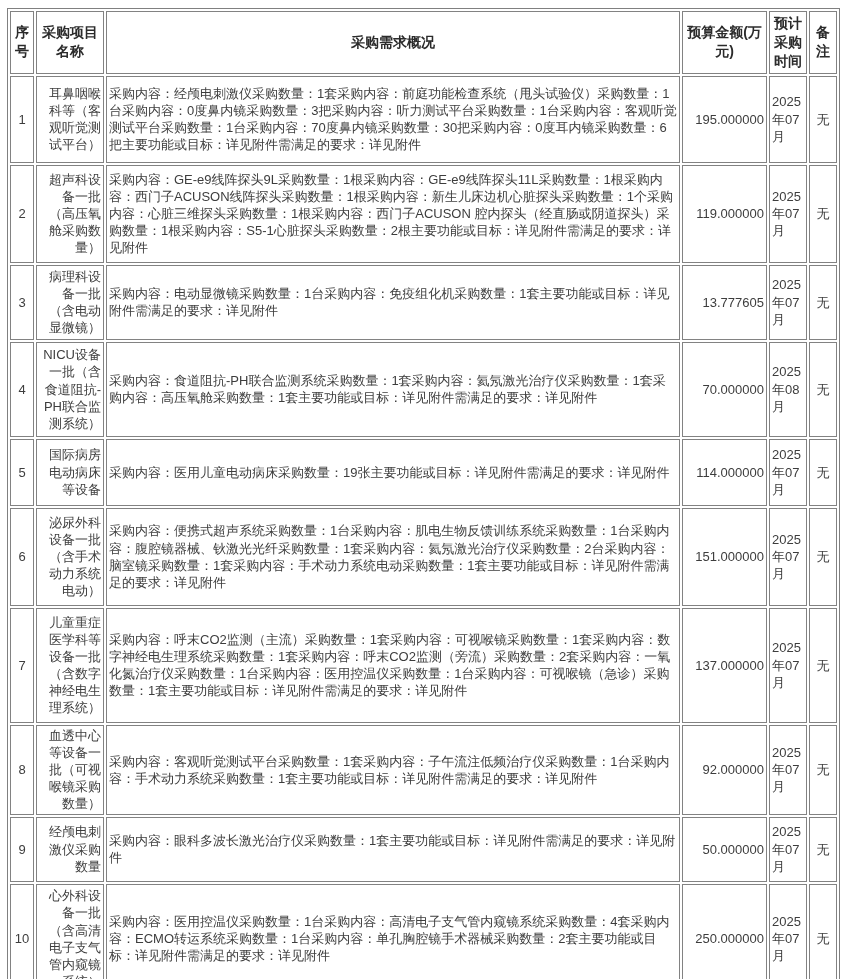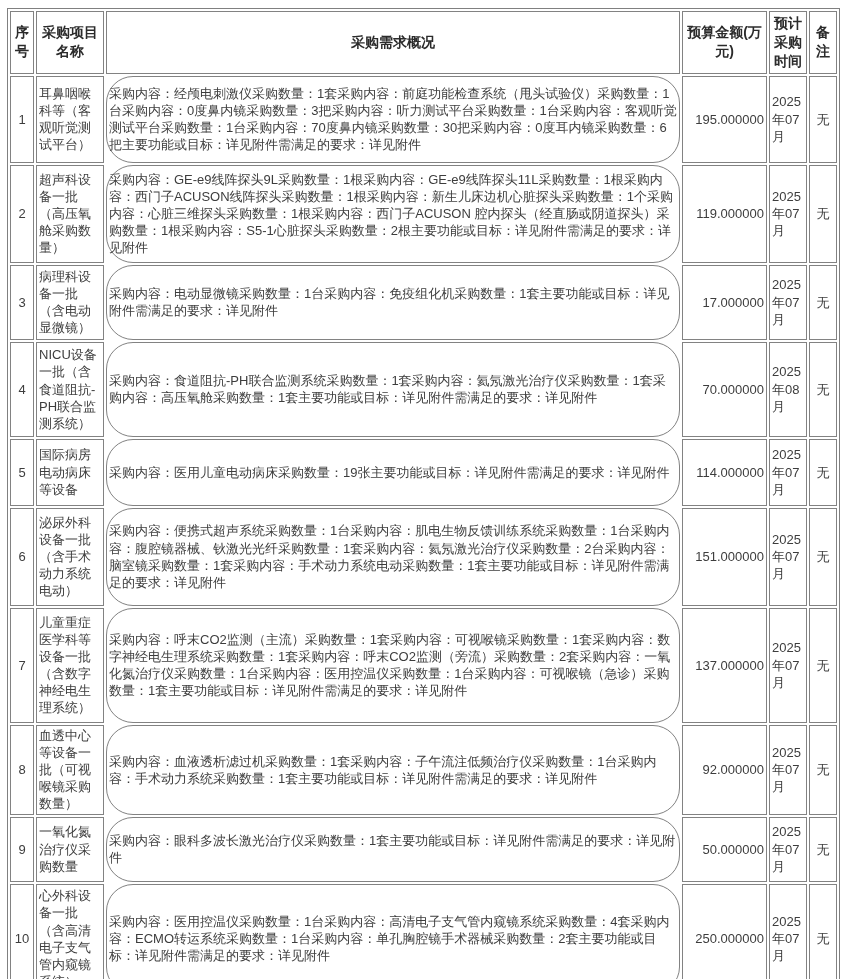--- a/index.html
+++ b/index.html
@@ -30,22 +30,22 @@
   }
   table.proc th{
     font-size:14px;
     font-weight:bold;
     color:#2b2b2b;
     text-align:center;
     line-height:1.35;
     padding:2px 1px;
   }
   td.c-index{text-align:center;}
-  td.c-name{text-align:left;padding:1px 2px;}
-  td.c-overview{text-align:left;padding:2px 3px;border-radius:27px;}
+  td.c-name{text-align:right;padding:1px 2px;}
+  td.c-overview{text-align:left;padding:2px 3px;}
   td.c-budget{text-align:right;}
   td.c-time{text-align:left;padding:1px 2px;margin-top:20px;}
   td.c-remark{text-align:center;}
 </style>
 </head>
 <body>
 
 <div class="wrap">
   <table class="proc">
     <colgroup>
@@ -81,21 +81,21 @@
           <td class="c-name">超声科设备一批（高压氧舱采购数量）</td>
           <td class="c-overview">采购内容：GE-e9线阵探头9L采购数量：1根采购内容：GE-e9线阵探头11L采购数量：1根采购内容：西门子ACUSON线阵探头采购数量：1根采购内容：新生儿床边机心脏探头采购数量：1个采购内容：心脏三维探头采购数量：1根采购内容：西门子ACUSON 腔内探头（经直肠或阴道探头）采购数量：1根采购内容：S5-1心脏探头采购数量：2根主要功能或目标：详见附件需满足的要求：详见附件</td>
           <td class="c-budget">119.000000</td>
           <td class="c-time">2025年07月</td>
           <td class="c-remark">无</td>
         </tr>
         <tr style="height: 75px;">
           <td class="c-index">3</td>
           <td class="c-name">病理科设备一批（含电动显微镜）</td>
           <td class="c-overview">采购内容：电动显微镜采购数量：1台采购内容：免疫组化机采购数量：1套主要功能或目标：详见附件需满足的要求：详见附件</td>
-          <td class="c-budget">17.000000</td>
+          <td class="c-budget">13.777605</td>
           <td class="c-time">2025年07月</td>
           <td class="c-remark">无</td>
         </tr>
         <tr style="height: 95px;">
           <td class="c-index">4</td>
           <td class="c-name">NICU设备一批（含食道阻抗-PH联合监测系统）</td>
           <td class="c-overview">采购内容：食道阻抗-PH联合监测系统采购数量：1套采购内容：氦氖激光治疗仪采购数量：1套采购内容：高压氧舱采购数量：1套主要功能或目标：详见附件需满足的要求：详见附件</td>
           <td class="c-budget">70.000000</td>
           <td class="c-time">2025年08月</td>
           <td class="c-remark">无</td>
@@ -120,28 +120,28 @@
           <td class="c-index">7</td>
           <td class="c-name">儿童重症医学科等设备一批（含数字神经电生理系统）</td>
           <td class="c-overview">采购内容：呼末CO2监测（主流）采购数量：1套采购内容：可视喉镜采购数量：1套采购内容：数字神经电生理系统采购数量：1套采购内容：呼末CO2监测（旁流）采购数量：2套采购内容：一氧化氮治疗仪采购数量：1台采购内容：医用控温仪采购数量：1台采购内容：可视喉镜（急诊）采购数量：1套主要功能或目标：详见附件需满足的要求：详见附件</td>
           <td class="c-budget">137.000000</td>
           <td class="c-time">2025年07月</td>
           <td class="c-remark">无</td>
         </tr>
         <tr style="height: 90px;">
           <td class="c-index">8</td>
           <td class="c-name">血透中心等设备一批（可视喉镜采购数量）</td>
-          <td class="c-overview">采购内容：血液透析滤过机采购数量：1套采购内容：子午流注低频治疗仪采购数量：1台采购内容：手术动力系统采购数量：1套主要功能或目标：详见附件需满足的要求：详见附件</td>
+          <td class="c-overview">采购内容：客观听觉测试平台采购数量：1套采购内容：子午流注低频治疗仪采购数量：1台采购内容：手术动力系统采购数量：1套主要功能或目标：详见附件需满足的要求：详见附件</td>
           <td class="c-budget">92.000000</td>
           <td class="c-time">2025年07月</td>
           <td class="c-remark">无</td>
         </tr>
         <tr style="height: 65px;">
           <td class="c-index">9</td>
-          <td class="c-name">一氧化氮治疗仪采购数量</td>
+          <td class="c-name">经颅电刺激仪采购数量</td>
           <td class="c-overview">采购内容：眼科多波长激光治疗仪采购数量：1套主要功能或目标：详见附件需满足的要求：详见附件</td>
           <td class="c-budget">50.000000</td>
           <td class="c-time">2025年07月</td>
           <td class="c-remark">无</td>
         </tr>
         <tr style="height: 110px;">
           <td class="c-index">10</td>
           <td class="c-name">心外科设备一批（含高清电子支气管内窥镜系统）</td>
           <td class="c-overview">采购内容：医用控温仪采购数量：1台采购内容：高清电子支气管内窥镜系统采购数量：4套采购内容：ECMO转运系统采购数量：1台采购内容：单孔胸腔镜手术器械采购数量：2套主要功能或目标：详见附件需满足的要求：详见附件</td>
           <td class="c-budget">250.000000</td>

